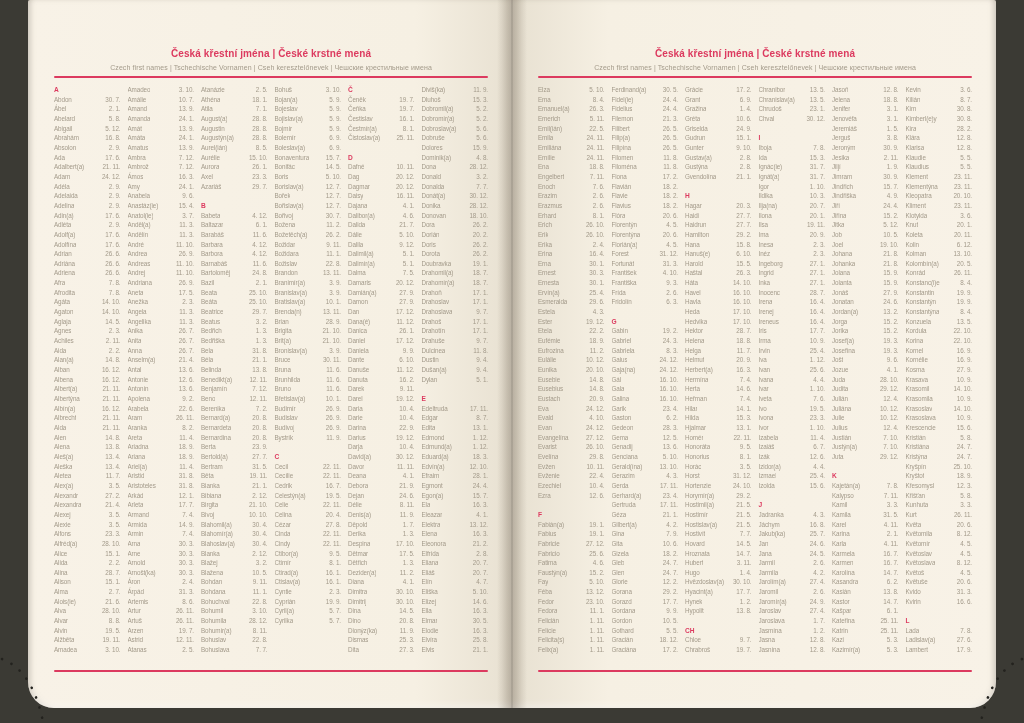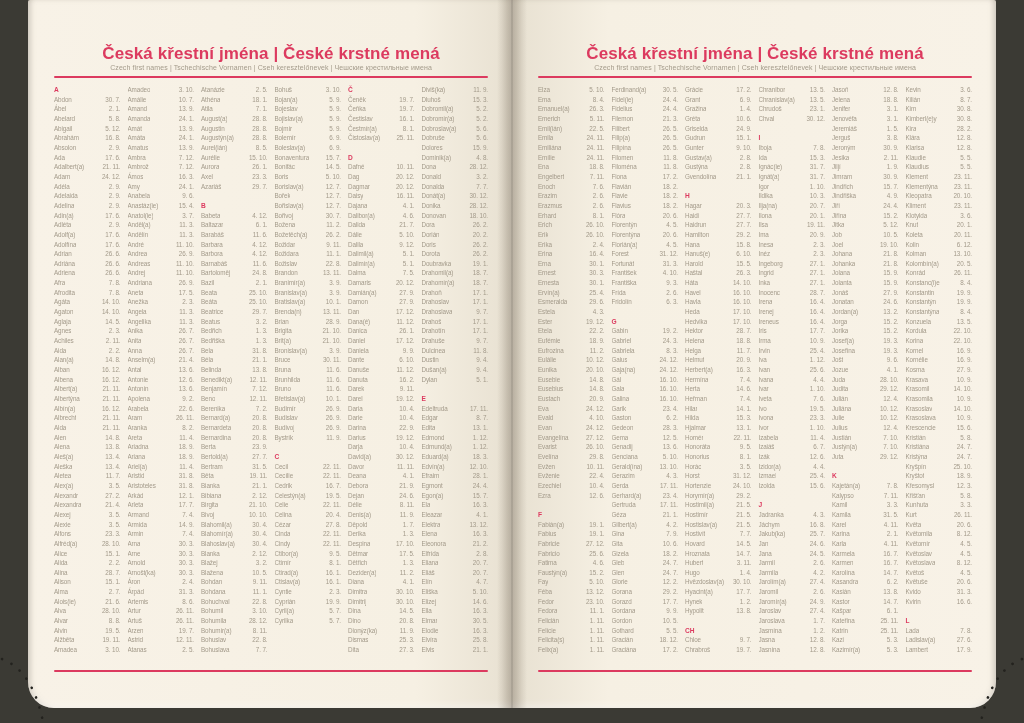--- a/index.html
+++ b/index.html
@@ -23,21 +23,21 @@
     background:linear-gradient(to left,#f8f2e7 0%,#f6f0e3 80%,#e9e2d3 98%,#ded6c6 100%);
     box-shadow:inset 0 -5px 8px -4px rgba(255,255,255,.75), inset -4px 0 6px -3px rgba(120,110,95,.5);
   }
   .gutter{
     position:absolute;top:0;left:497px;width:30px;height:708px;pointer-events:none;
     background:linear-gradient(to right,rgba(90,78,62,0) 0%,rgba(90,78,62,.28) 45%,rgba(60,52,40,.38) 50%,rgba(90,78,62,.28) 55%,rgba(90,78,62,0) 100%);
   }
   .page-inner{position:absolute;top:0;left:26px;right:24px;bottom:0;}
   .page-title{
     margin-top:46px;text-align:center;font-weight:bold;
-    font-size:17px;line-height:15px;letter-spacing:.1px;
+    font-size:10px;line-height:15px;letter-spacing:.1px;
   }
   .page-subtitle{
     margin-top:2px;text-align:center;font-size:7px;line-height:9px;letter-spacing:.1px;
   }
   .rule{height:2px;border-radius:1px;margin-top:4px;}
   .rule.bottom{position:absolute;left:0;right:0;bottom:36px;}
   .cols{display:flex;margin-top:7px;}
   .col{flex:1 1 0;min-width:0;padding-right:7px;}
   .col:last-child{padding-right:0;}
   .row{

